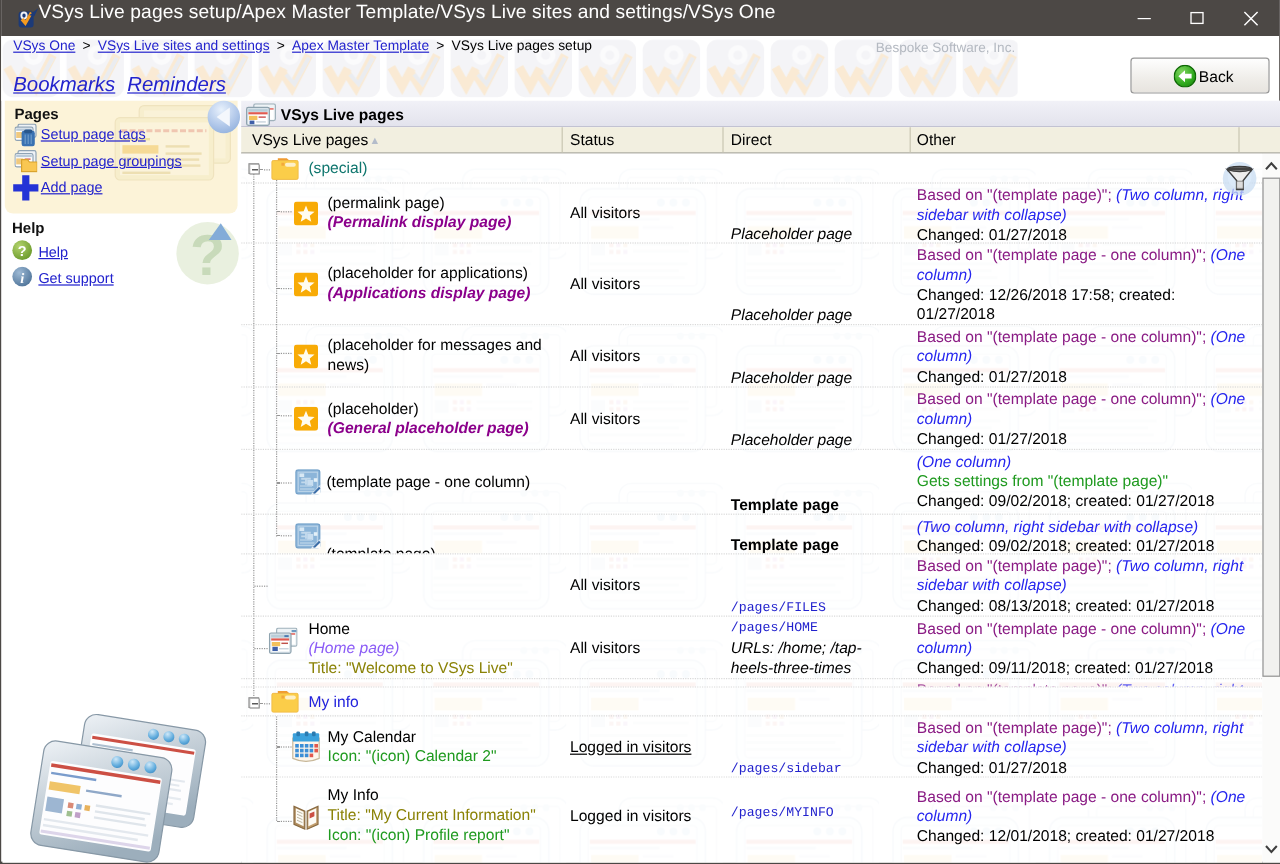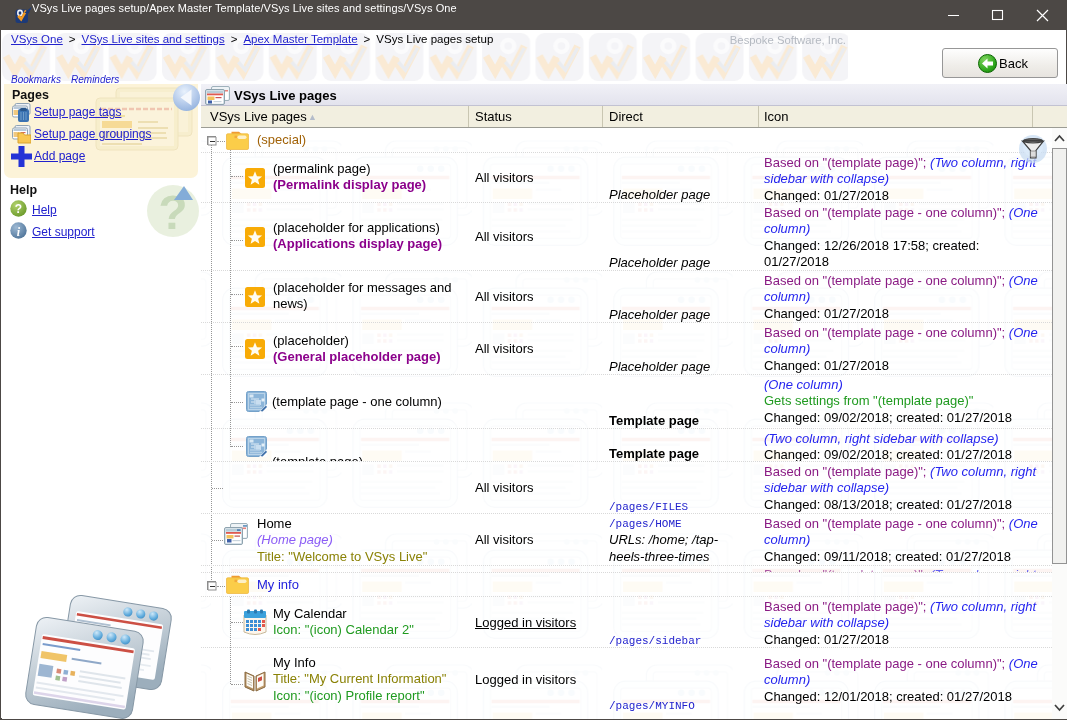--- a/index.html
+++ b/index.html
@@ -1,28 +1,28 @@
 <!DOCTYPE html>
 <html><head><meta charset="utf-8">
 <style>
 *{margin:0;padding:0;box-sizing:border-box}
 html,body{width:1067px;height:720px;overflow:hidden}
 body{font-family:"Liberation Sans",sans-serif;font-size:13px;color:#000;background:#fff;position:relative}
 #win{position:absolute;left:0;top:0;width:1067px;height:720px;border-left:1px solid #4c4845;border-right:1px solid #4c4845;border-bottom:2px solid #4c4845}
 
 #titlebar{position:absolute;left:0;top:0;width:1065px;height:30px;background:#4c4845;color:#fff}
-#titlebar .t{position:absolute;left:31px;top:2px;font-size:11px;letter-spacing:.1px}
+#titlebar .t{position:absolute;left:31px;top:2px;font-size:16px;letter-spacing:.1px}
 #tbicon{position:absolute;left:14px;top:6px}
 .wbtn{position:absolute;top:0;width:45px;height:30px}
 
 #band{position:absolute;left:0;top:30px;width:847px;height:54px;background:#fff;overflow:hidden}
 #crumbs{position:absolute;left:10px;top:3px;white-space:nowrap;font-size:11.5px}
 #crumbs a{color:#2323cd;text-decoration:underline}
 #crumbs .sep{color:#000;padding:0 6px}
-#bm{position:absolute;left:10px;top:44px;font-size:10px}
+#bm{position:absolute;left:10px;top:31px;font-size:17px}
 #bm a{color:#2323cd;text-decoration:underline;font-style:italic}
 #bespoke{position:absolute;right:2px;top:4px;font-size:11.3px;color:#b4b9c1}
 #backbtn{position:absolute;left:941px;top:48px;width:116px;height:30px;background:linear-gradient(#fefefe,#efede9 60%,#e7e4df);border:1px solid #979797;border-radius:3px;z-index:30}
 #backbtn span{position:absolute;left:56px;top:7px;font-size:13px}
 
 #sidebar{position:absolute;left:1px;top:84px;width:199px;height:635px;background:#fff}
 #pagesbox{position:absolute;left:2px;top:0;width:194px;height:94px;background:#fcf3d8;border-radius:0 0 7px 7px}
 .h1{font-weight:bold;font-size:12.5px;color:#111}
 #pagesbox .h1{position:absolute;left:8px;top:4px}
 .slink{position:absolute;color:#2121cd;text-decoration:underline;font-size:12px}
@@ -40,21 +40,21 @@
 .c2{position:absolute;left:267px;top:0;height:100%;width:134px;padding-left:7px;display:flex;align-items:center}
 .c3{position:absolute;left:401px;top:0;height:100%;width:156px;padding-left:7px;display:flex;align-items:flex-end}
 .c4{position:absolute;left:557px;top:0;height:100%;width:294px;padding:2px 0 0 6px;line-height:16.3px;white-space:nowrap}
 .c1 .txt{position:absolute;line-height:16.3px}
 .vc{display:flex;align-items:center}
 .pur{color:#8a1b84}
 .bi{color:#2525ef;font-style:italic}
 .grn{color:#1f9a1f}
 .oli{color:#8a8206}
 .pit{color:#8b5cf6;font-style:italic}
-.pbi{color:#8b008b;font-weight:bold}
+.pbi{color:#8b008b;font-style:italic;font-weight:bold}
 .mono{font-family:"Liberation Mono",monospace;font-size:11px;color:#2222cd}
 .icon{position:absolute}
 
 .vdot{position:absolute;width:1px;border-left:1px dotted #969696}
 .hdot{position:absolute;height:1px;border-top:1px dotted #969696}
 .expander{position:absolute;width:9px;height:9px;background:#fff;border:1px solid #8c8c8c;font-size:9px;line-height:7px}
 
 #sbar{position:absolute;left:851px;top:44px;width:15px;height:591px;background:#fbfbfa}
 #sbar .thumb{position:absolute;left:0;top:20px;width:15px;height:416px;background:#f1f1ef;border:1px solid #939393}
 </style></head>
@@ -275,21 +275,21 @@
         <rect x="10.5" y="11" width="6" height="1.2" fill="#c55"></rect>
         <rect x="8.5" y="15" width="8" height="1.2" fill="#c9d4dd"></rect>
       </svg>
       <b>VSys Live pages</b>
     </div>
     <div id="colhead">
       <span style="left:9px">VSys Live pages</span>
       <span style="left:107px;top:6px;color:#b4bcca;font-size:9px">▲</span>
       <span style="left:274px">Status</span>
       <span style="left:408px">Direct</span>
-      <span style="left:563px">Icon</span>
+      <span style="left:563px">Other</span>
       <div class="csep" style="left:267px"></div>
       <div class="csep" style="left:401px"></div>
       <div class="csep" style="left:557px"></div>
       <div class="csep" style="left:831px"></div>
     </div>
     <div id="tbody">
       <svg id="wm" width="851" height="591" style="position:absolute;left:0;top:0">
         <defs>
           <g id="wtile">
             <rect x="38" y="6" width="76" height="64" rx="9" fill="#fdfeff" stroke="#e7edf3"></rect>
@@ -347,21 +347,21 @@
           <div class="expander" style="left:6px;top:8px"><svg width="9" height="9">
                 <rect x="0" y="0" width="8" height="8" fill="#fff" stroke="#909090" stroke-width="1"></rect>
                 <rect x="2" y="4" width="5" height="1" fill="#333"></rect>
               </svg></div>
           <svg class="icon" style="left:25px;top:3px" width="23" height="19" viewBox="0 0 23 19">
             <path d="M5.5 0.8 h7.5 l4.5 4 h-12 z" fill="#f09b30"></path>
             <rect x="0.5" y="2.8" width="22" height="15.7" rx="1.2" fill="#fbcd49" stroke="#eeb945" stroke-width="0.8"></rect>
             <rect x="11.5" y="4.6" width="9" height="3.4" rx="1.7" fill="#fdf0c8"></rect>
             <rect x="8.5" y="4.6" width="2.5" height="2.5" fill="#f2a93c"></rect>
           </svg>
-          <span class="txt vc" style="left:56px;top:0;height:25px;color:#a16207">(special)</span>
+          <span class="txt vc" style="left:56px;top:0;height:25px;color:#0f766e">(special)</span>
         </div>
       </div>
 
       <div class="row" style="top:25px;height:50px">
         <div class="c1">
           <svg class="icon" style="left:44px;top:15px" width="20" height="20" viewBox="0 0 20 20">
             <rect x="0" y="0" width="20" height="20" rx="2.5" fill="#f8ab06"></rect>
             <path d="M10 3.3 L11.94 8.13 L17.13 8.48 L13.14 11.82 L14.41 16.87 L10 14.1 L5.59 16.87 L6.86 11.82 L2.87 8.48 L8.06 8.13 Z" fill="#fffcf0"></path>
           </svg>
           <div class="txt" style="left:72px;top:8px">(permalink page)<br><span class="pbi">(Permalink display page)</span></div>
@@ -560,21 +560,21 @@
             <path d="M1 3 L10 7 V22 L1 18 Z" fill="#b08d5f" stroke="#8a6b42"></path>
             <path d="M21 3 L12 7 V22 L21 18 Z" fill="#c29e6e" stroke="#8a6b42"></path>
             <path d="M2.5 4.5 L9 7.5 V19.5 L2.5 16.5 Z" fill="#fdfbf5"></path>
             <path d="M19.5 4.5 L13 7.5 V19.5 L19.5 16.5 Z" fill="#fdfbf5"></path>
             <path d="M14 9 l4 -1.8 v4 l-4 1.8 z" fill="#cc4f44"></path>
             <path d="M3.5 7 l4.5 2 M3.5 9.5 l4.5 2 M3.5 12 l4.5 2 M3.5 14.5 l4.5 2" stroke="#b9b29e" stroke-width="0.8"></path>
           </svg>
           <div class="txt" style="left:72px;top:7px">My Info<br><span class="oli">Title: "My Current Information"</span><br><span class="grn">Icon: "(icon) Profile report"</span></div>
         </div>
         <div class="c2" style="align-items:flex-start;padding-top:24px">Logged in visitors</div>
-        <div class="c3" style="align-items:flex-end;padding-top:24px">
+        <div class="c3" style="align-items:flex-start;padding-top:24px">
             <span class="mono">/pages/MYINFO</span>
           </div>
         <div class="c4" style="padding-top:8px"><span class="pur">Based on "(template page - one column)"; </span><span class="bi">(One<br>column)</span><br>Changed: 12/01/2018; created: 01/27/2018</div>
       </div>
     </div>
     <div id="sbar">
       <svg style="position:absolute;left:0;top:4px" width="15" height="12">
           <path d="M3 9 L7.5 4 L12 9" stroke="#3f3f3f" stroke-width="1.7" fill="none"></path>
         </svg>
       <div class="thumb"></div>

